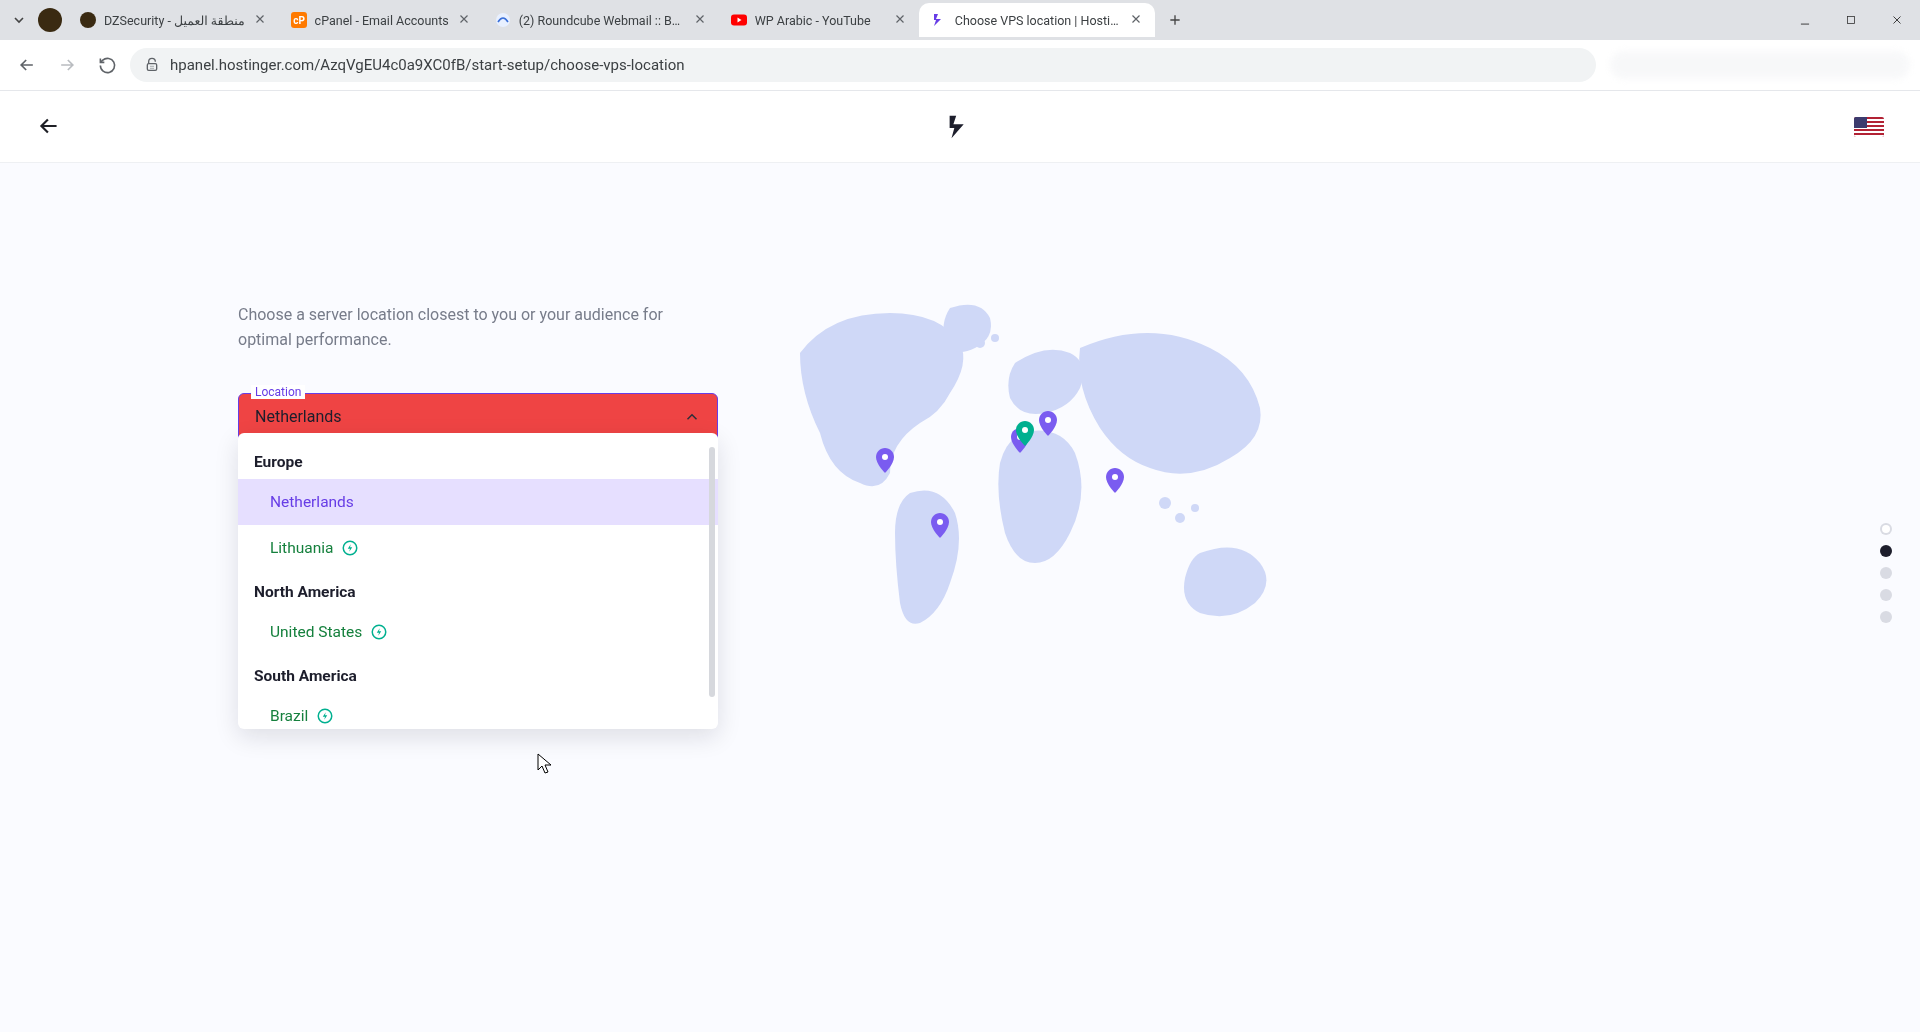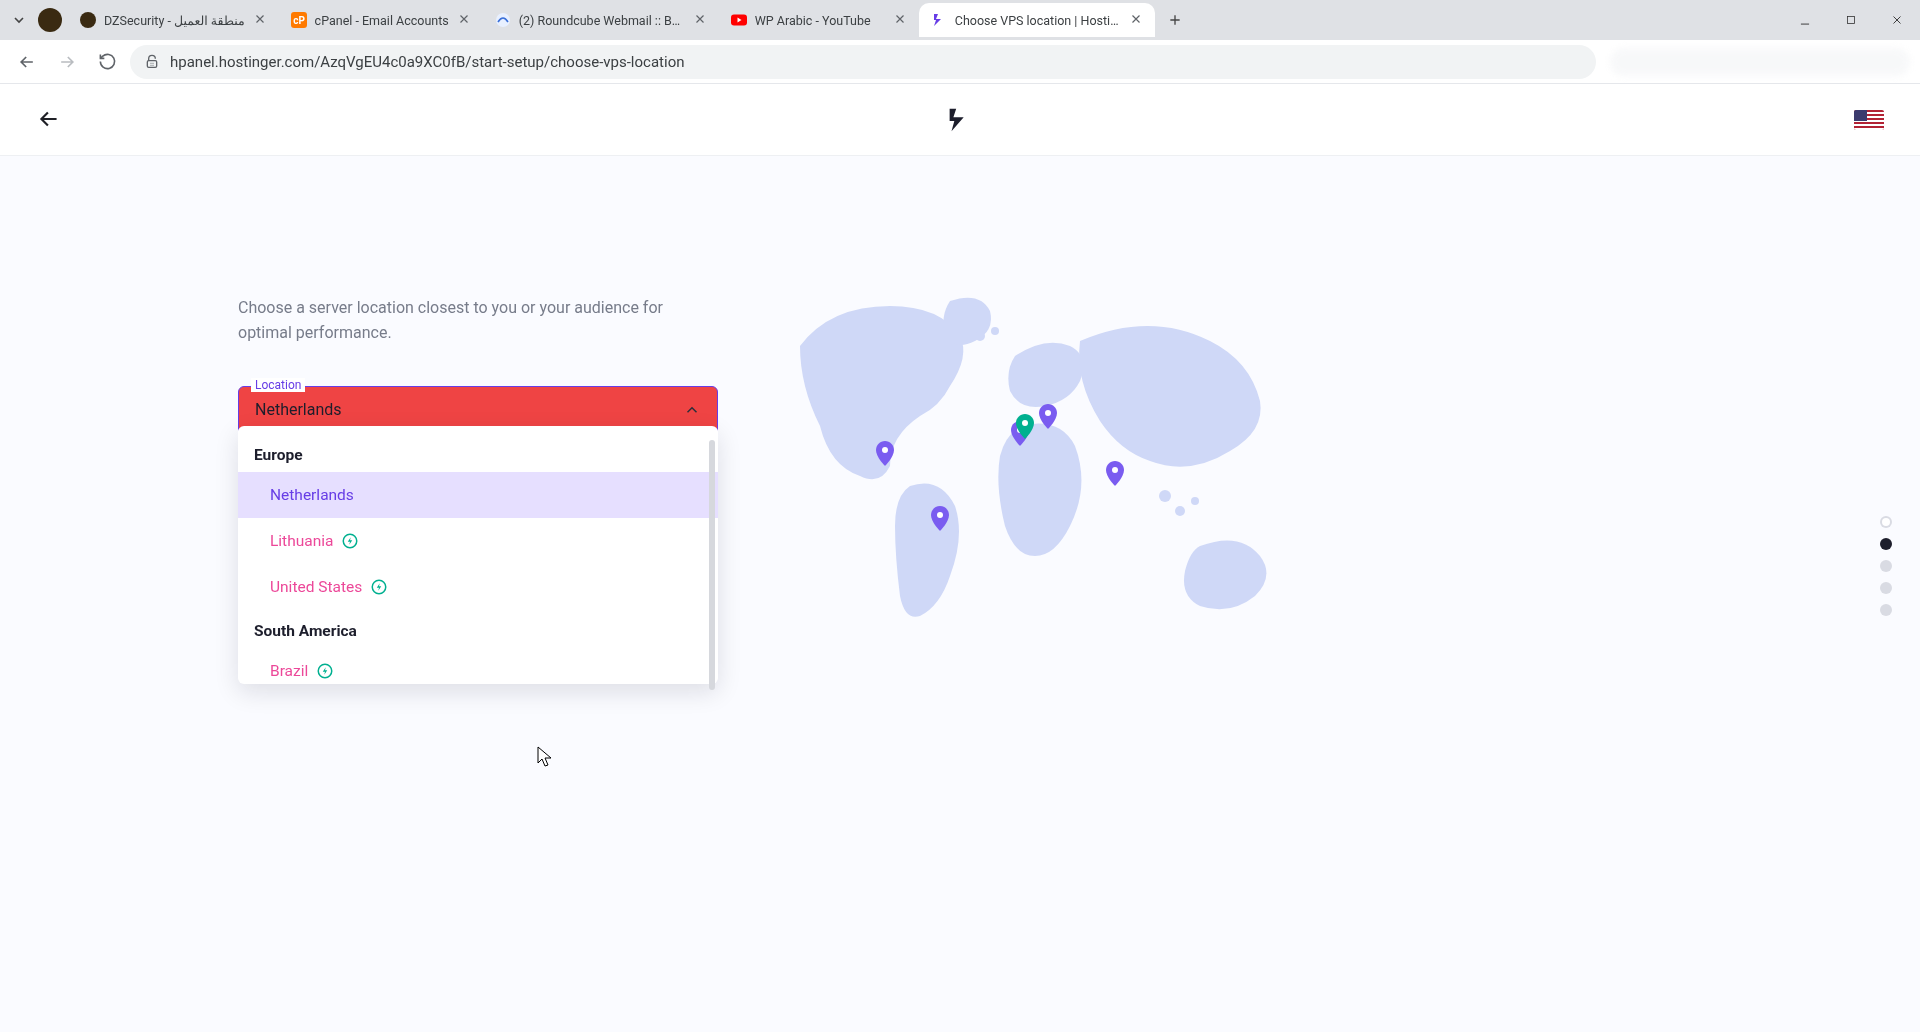--- a/index.html
+++ b/index.html
@@ -14,21 +14,21 @@
 .tab { display:flex; align-items:center; height:34px; padding:0 10px 0 12px; max-width:236px; min-width:200px; border-top-left-radius:10px; border-top-right-radius:10px; gap:8px; color:#3c4043; font-size:12.5px; position:relative; }
 .tab .favicon { width:16px;height:16px; flex:0 0 auto; border-radius:3px; display:flex;align-items:center;justify-content:center;}
 .tab .title { white-space:nowrap; overflow:hidden; text-overflow:ellipsis; flex:1; }
 .tab .close { width:16px;height:16px;color:#5f6368; flex:0 0 auto;}
 .tab.active { background:#fff; }
 .tab.inactive { background:transparent; }
 .newtab { width:28px;height:28px; border-radius:50%; display:flex;align-items:center;justify-content:center; margin-left:6px; color:#444;}
 .window-controls { margin-left:auto; display:flex; }
 .window-controls div { width:46px; height:40px; display:flex;align-items:center;justify-content:center; color:#333; }
 
-.toolbar { display:flex; align-items:center; height:44px; background:#fff; padding:0 10px; gap:6px; border-bottom:1px solid #e5e7eb;}
+.toolbar { display:flex; align-items:center; height:51px; background:#fff; padding:0 10px; gap:6px; border-bottom:1px solid #e5e7eb;}
 .toolbar .nav-btn { width:34px;height:34px;border-radius:50%; display:flex;align-items:center;justify-content:center; color:#5f6368; }
 .toolbar .nav-btn.disabled { color:#b9bcc0; }
 .addrbar { flex:1; height:34px; background:#f1f3f4; border-radius:18px; display:flex; align-items:center; padding:0 14px; gap:10px; color:#3c4043; font-size:15px; }
 .addrbar .lock { width:16px;height:16px; color:#5f6368; }
 .toolbar .right-blur { width:300px; height:28px; border-radius:14px; background:#f3f4f6; filter:blur(3px); opacity:.6; margin-left:8px;}
 
 
 .page { background:#fff; height: calc(1032px - 40px - 44px); overflow:hidden; position:relative;}
 .hpanel-header { height:72px; display:flex; align-items:center; justify-content:space-between; padding:0 36px; border-bottom:1px solid #eef0f3;}
 .hpanel-header .back { width:28px;height:28px; color:#1f2026;}
@@ -43,21 +43,21 @@
 .page-sub { margin-top:30px; font-size:16px; line-height:1.55; color:#777c8a; max-width:440px;}
 
 .select-wrap { position:relative; margin-top:40px; width:480px;}
 .select-box { height:48px; border:1.5px solid #673de6; border-radius:6px; background:#ef4444; padding:0 16px; display:flex; align-items:center; justify-content:space-between; position:relative;}
 .select-label { position:absolute; top:-9px; left:12px; background:#fff; padding:0 4px; font-size:12px; color:#673de6; }
 .select-value { font-size:16px; color:#1d1e2c; }
 .select-chev { width:18px;height:18px;color:#2e2f3a;}
 .dropdown { position:absolute; top:40px; left:0; width:480px; background:#fff; border-radius:6px; box-shadow:0 8px 24px rgba(20,20,40,.12); padding-top:8px; z-index:5;}
 .dd-scroll { position:absolute; right:3px; top:14px; width:6px; height:250px; background:#d6d8dd; border-radius:3px;}
 .dd-group { padding:12px 16px 8px; font-weight:700; color:#1d1e2c; font-size:15.5px;}
-.dd-item { padding:14px 16px 14px 32px; font-size:15.5px; color:#ec4899; display:flex; align-items:center; gap:8px; cursor:pointer;}
+.dd-item { padding:14px 16px 14px 32px; font-size:15.5px; color:#15803d; display:flex; align-items:center; gap:8px; cursor:pointer;}
 .dd-item.selected { background:#e6dfff; color:#673de6;}
 .green-badge { width:18px;height:18px; color:#00b090;}
 
 
 .map { position:absolute; left:770px; top:130px; width:540px; height:370px; }
 .map svg { width:100%; height:100%; }
 
 
 .stepper { position:absolute; right:28px; top:360px; display:flex; flex-direction:column; gap:10px; }
 .step-dot { width:12px;height:12px;border-radius:50%; background:#d9dbe3; }
@@ -260,20 +260,21 @@
             <div class="dd-item">
               <span>Lithuania</span>
               <span class="green-badge">
                 <svg viewBox="0 0 24 24" width="18" height="18">
                     <circle cx="12" cy="12" r="9" fill="none" stroke="currentColor" stroke-width="2"></circle>
                     <path d="M13 7l-4 6h3l-1 4 4-6h-3z" fill="currentColor"></path>
                   </svg>
               </span>
             </div>
 
+            <div class="dd-group">North America</div>
             <div class="dd-item">
               <span>United States</span>
               <span class="green-badge">
                 <svg viewBox="0 0 24 24" width="18" height="18">
                     <circle cx="12" cy="12" r="9" fill="none" stroke="currentColor" stroke-width="2"></circle>
                     <path d="M13 7l-4 6h3l-1 4 4-6h-3z" fill="currentColor"></path>
                   </svg>
               </span>
             </div>
 

